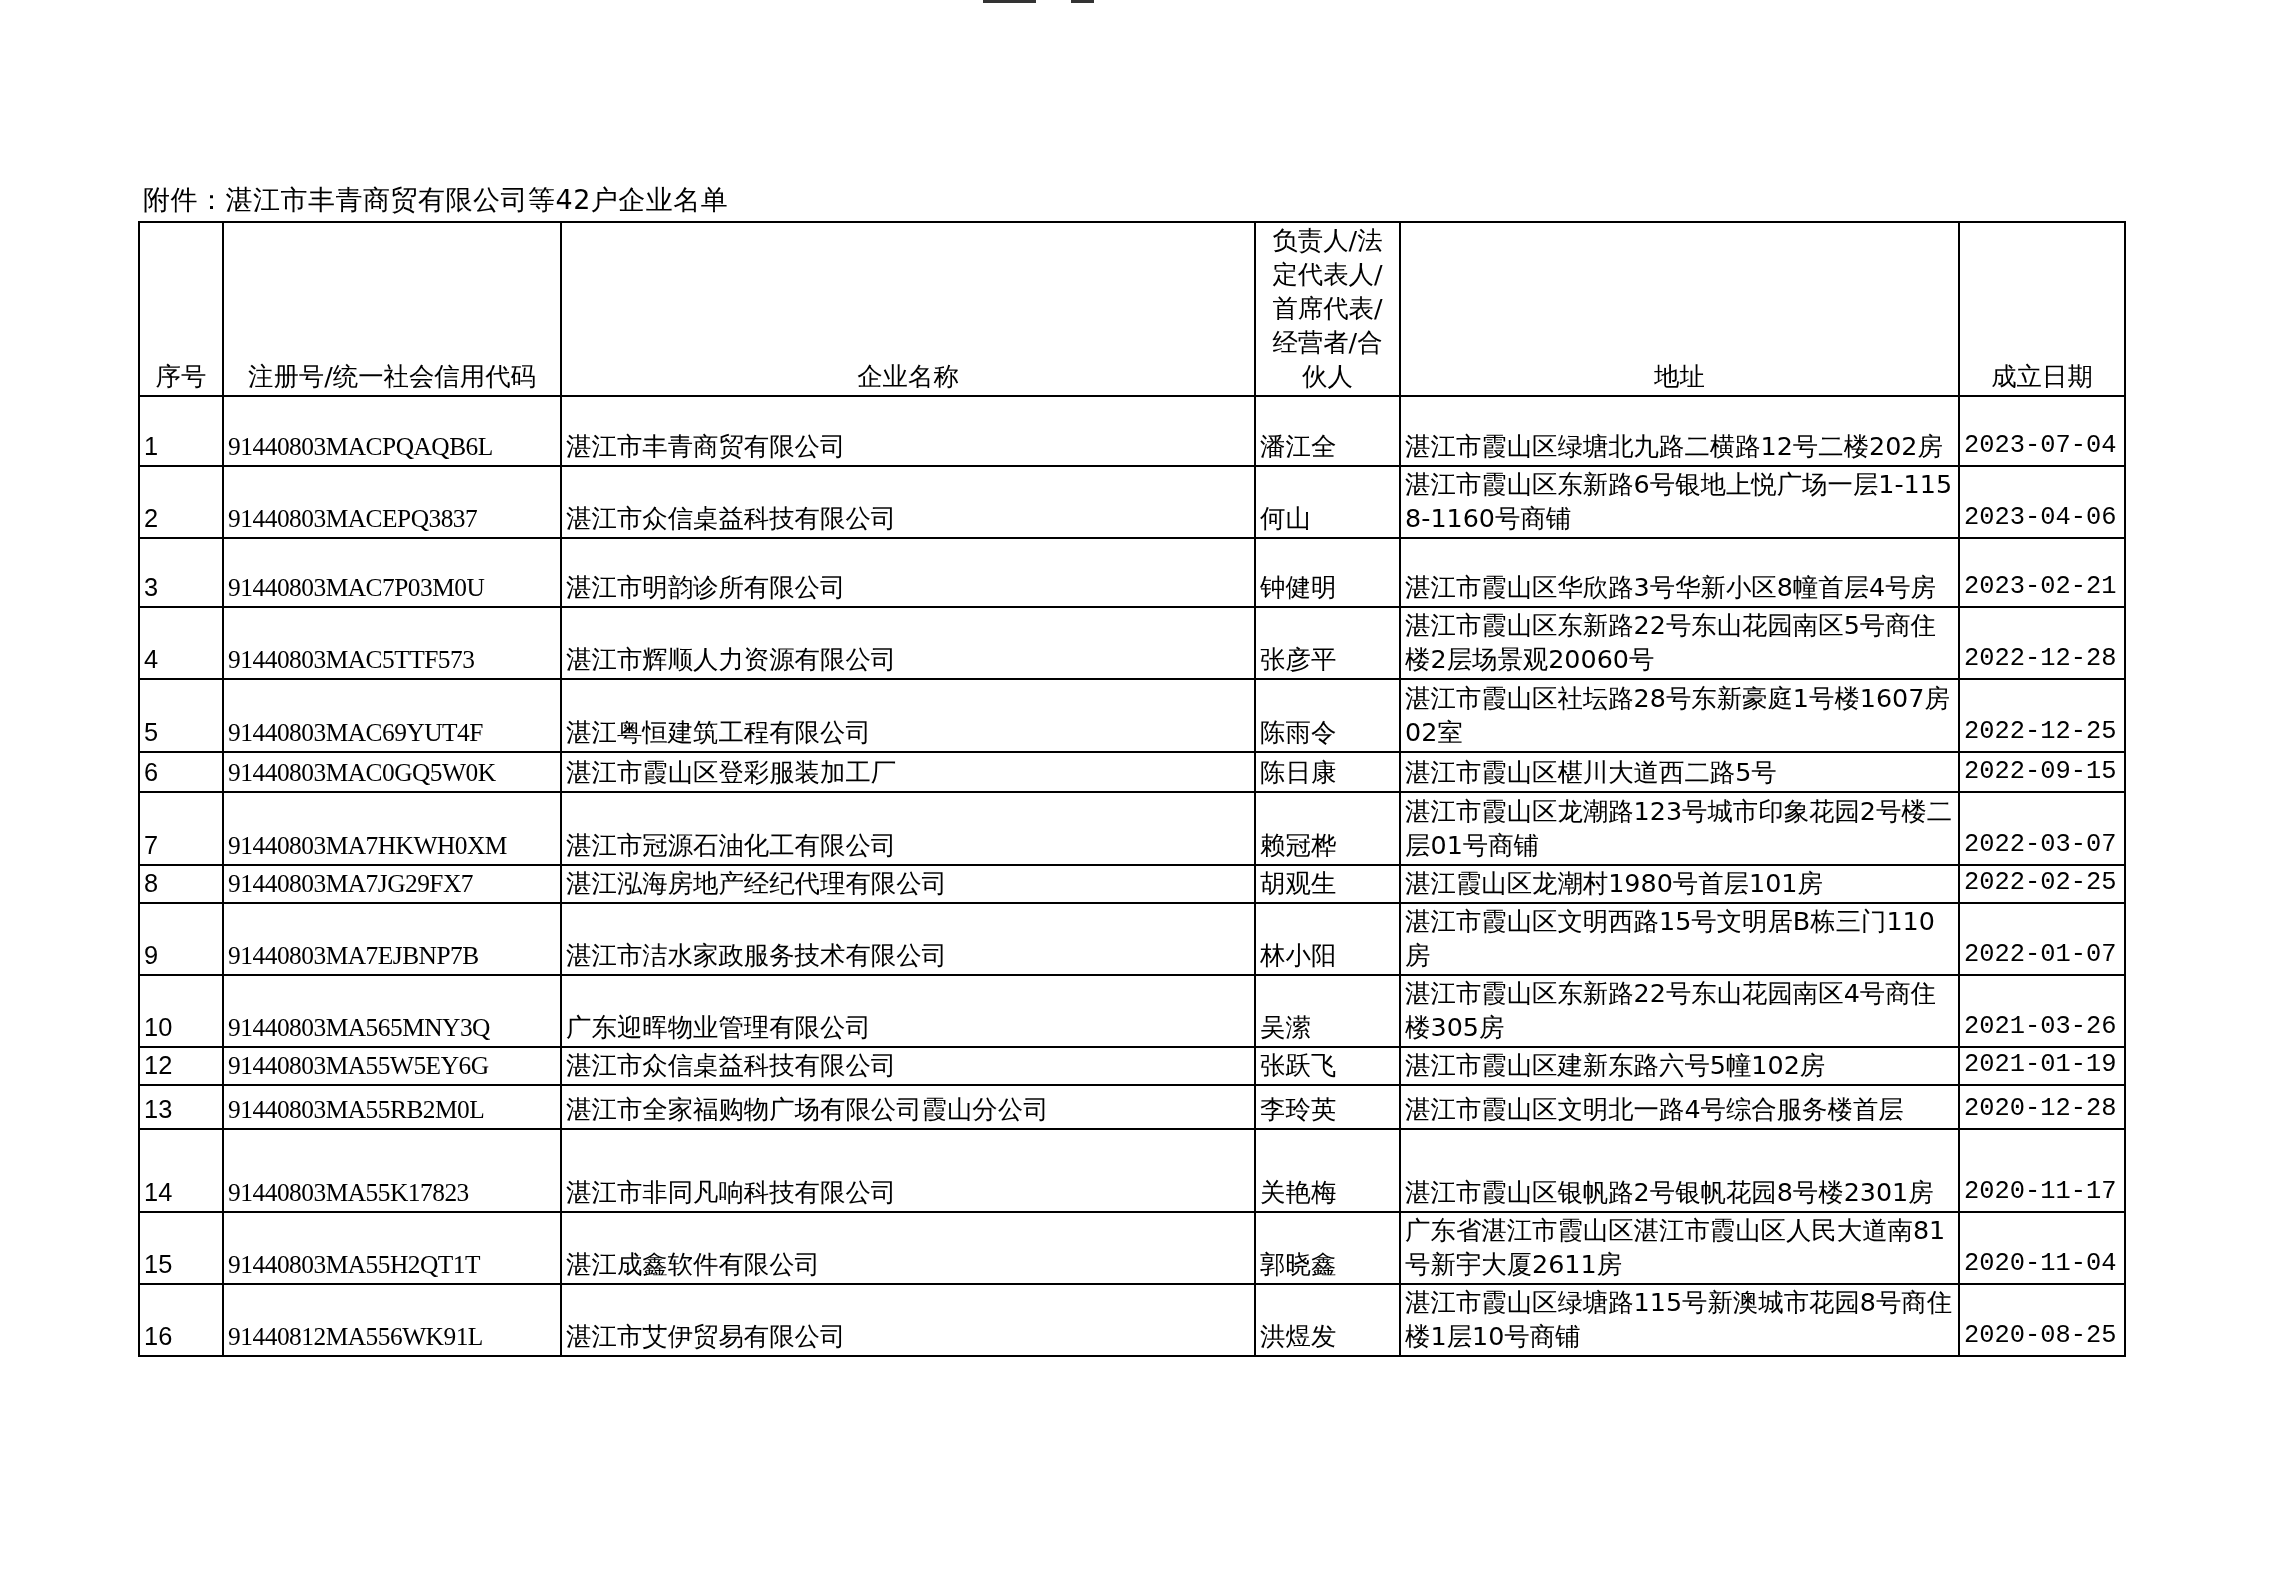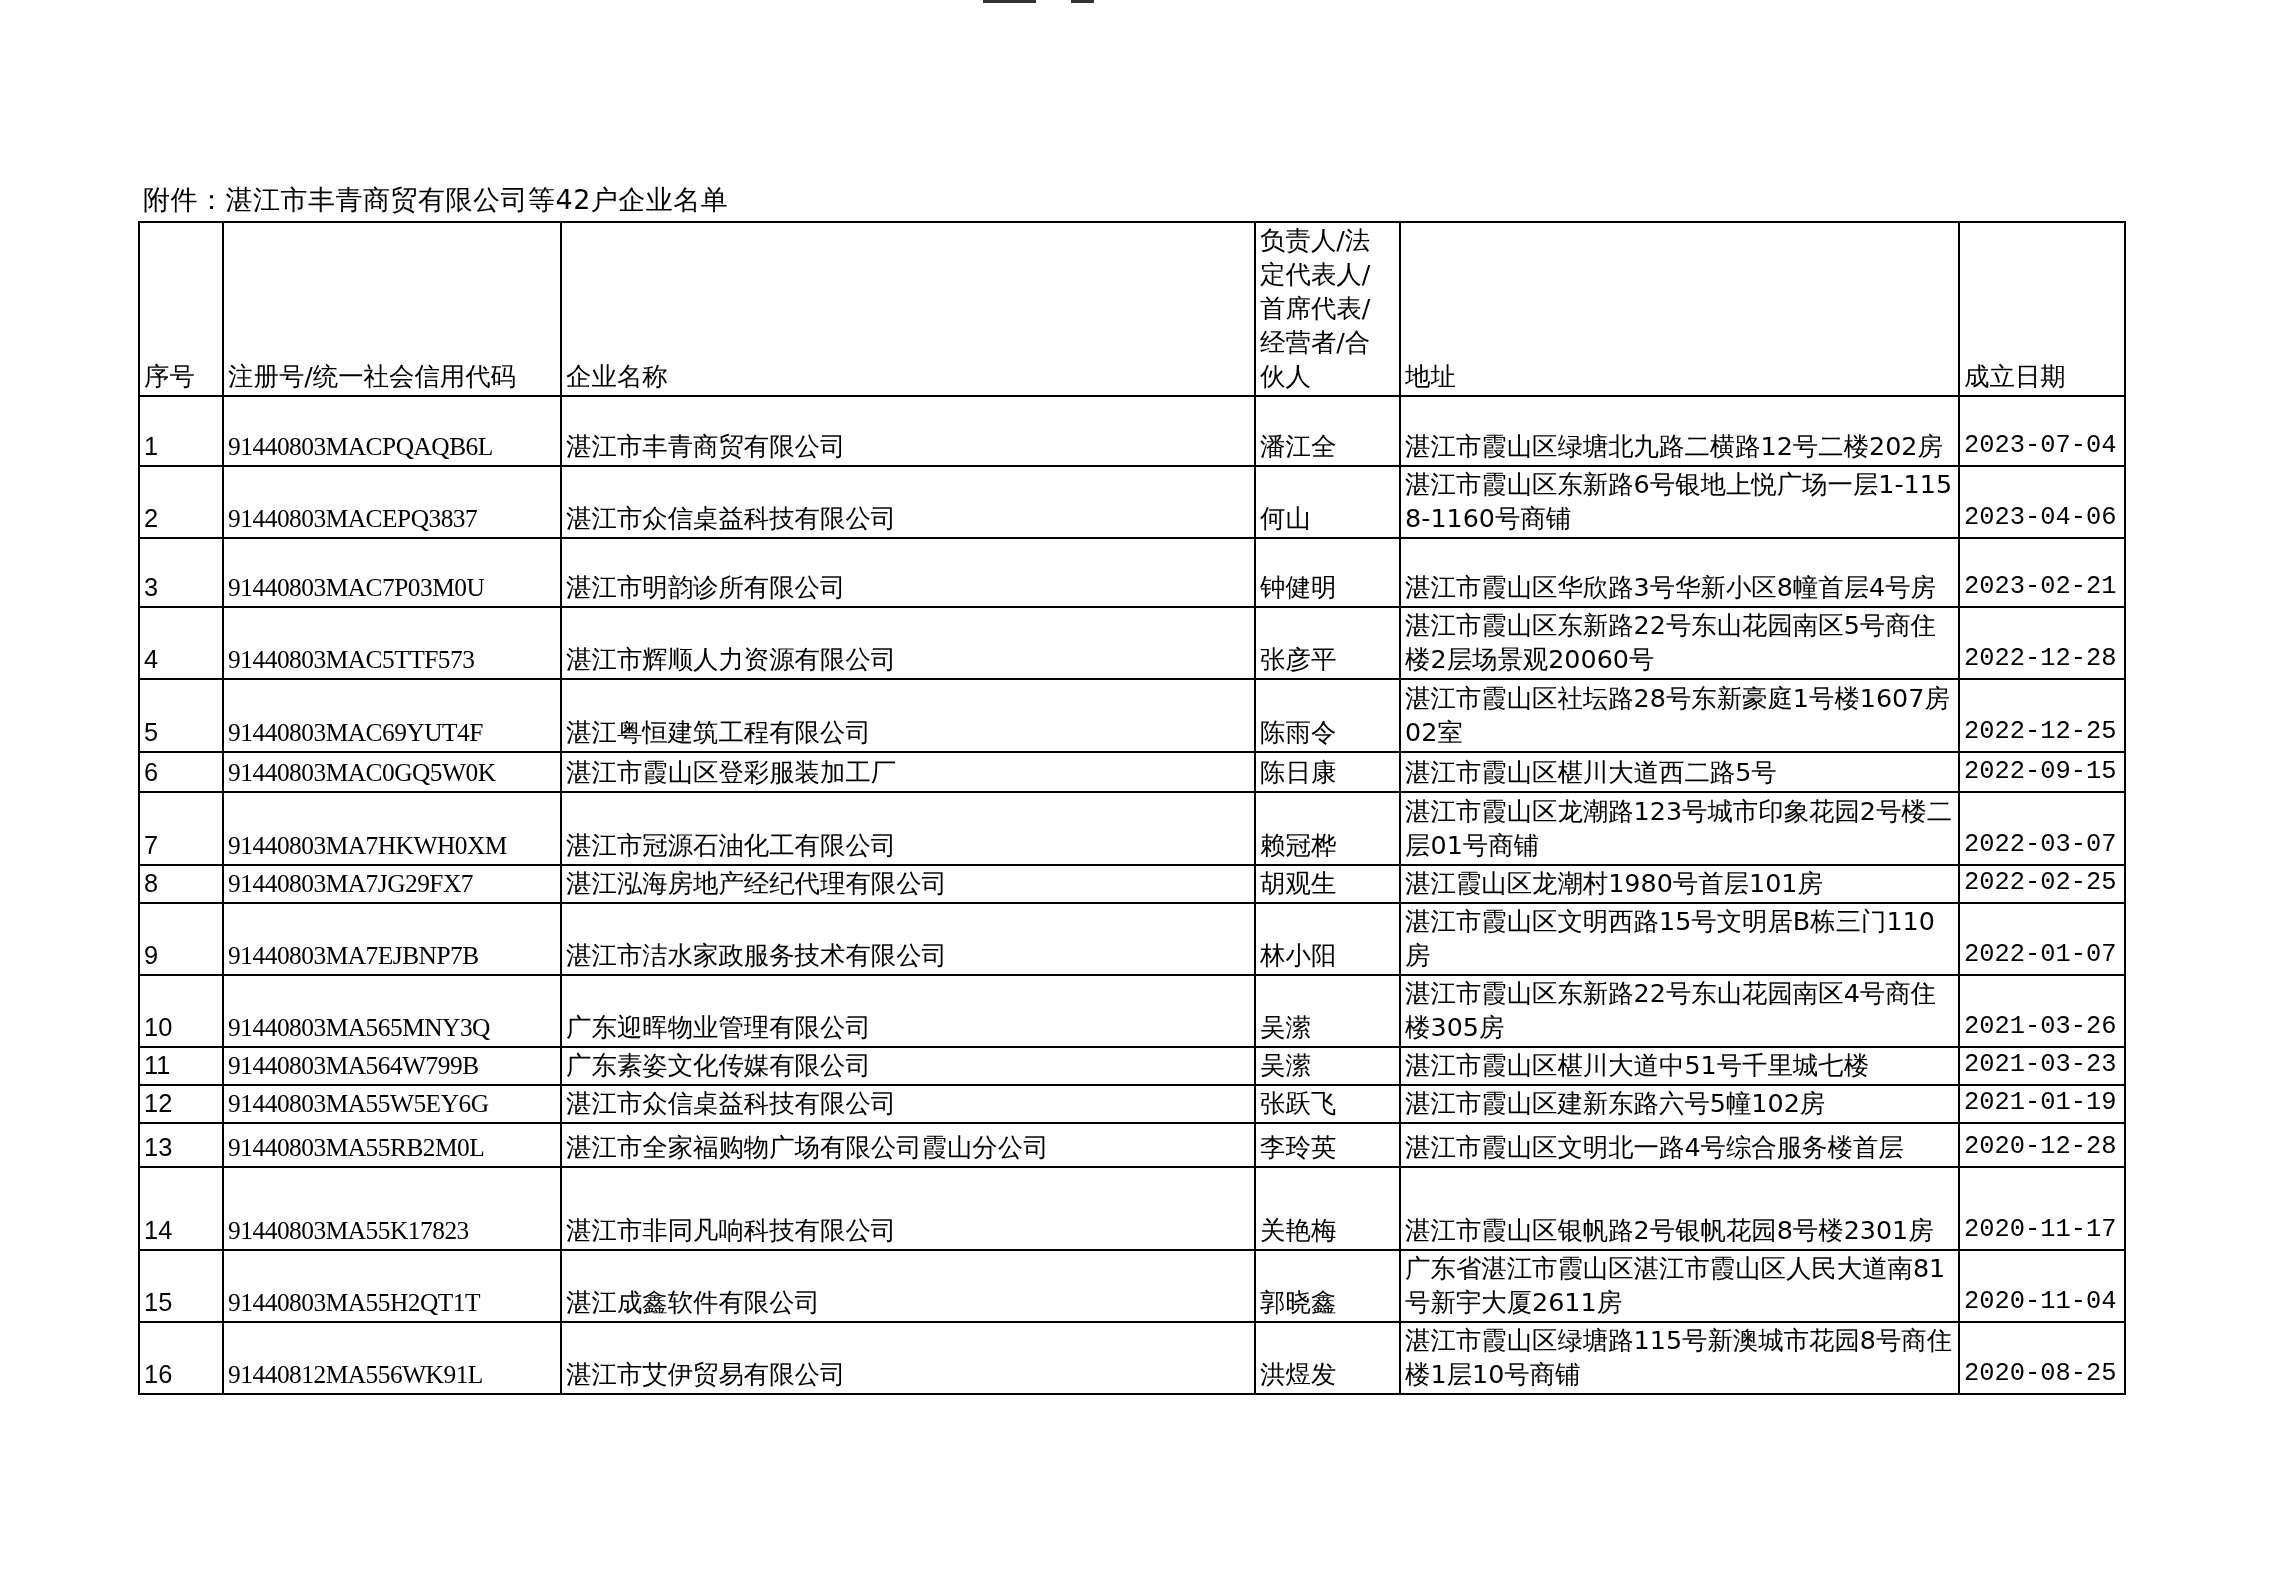--- a/index.html
+++ b/index.html
@@ -14,21 +14,21 @@
   }
   table.roster {
     position: absolute; left: 138px; top: 221px;
     width: 1986px; border-collapse: collapse; table-layout: fixed;
   }
   table.roster td, table.roster th {
     border: 2.5px solid #000; padding: 0 4.1px 2px 4.1px;
     vertical-align: bottom; text-align: left; font-weight: normal;
     font-size: 25.4px; line-height: 34px; overflow: hidden; word-break: break-all;
   }
-  table.roster th { height: 169px; }
+  table.roster th { height: 169px; text-align: center; }
   .code { font-family: Liberation Serif, serif; font-size: 25.4px; white-space: nowrap; letter-spacing: -0.5px; }
   .date { font-family: Liberation Mono, monospace; font-size: 26.4px; white-space: nowrap; }
   .seq { font-family: "Liberation Sans", "DejaVu Sans", sans-serif; }
   .rep-header { line-height: 31.5px; }
 </style>
 </head>
 <body>
 
 <div class="scan-mark" style="left:983px;width:53px;"></div>
 <div class="scan-mark" style="left:1071px;width:23px;"></div>
@@ -134,28 +134,20 @@
       <td class="date">2022-01-07</td>
     </tr>
     <tr style="height:72px">
       <td class="seq">10</td>
       <td class="code">91440803MA565MNY3Q</td>
       <td>广东迎晖物业管理有限公司</td>
       <td>吴潆</td>
       <td>湛江市霞山区东新路22号东山花园南区4号商住楼305房</td>
       <td class="date">2021-03-26</td>
     </tr>
-    <tr style="height:38px">
-      <td class="seq">11</td>
-      <td class="code">91440803MA564W799B</td>
-      <td>广东素姿文化传媒有限公司</td>
-      <td>吴潆</td>
-      <td>湛江市霞山区椹川大道中51号千里城七楼</td>
-      <td class="date">2021-03-23</td>
-    </tr>
     <tr style="height:24px">
       <td class="seq">12</td>
       <td class="code">91440803MA55W5EY6G</td>
       <td>湛江市众信桌益科技有限公司</td>
       <td>张跃飞</td>
       <td>湛江市霞山区建新东路六号5幢102房</td>
       <td class="date">2021-01-19</td>
     </tr>
     <tr style="height:44px">
       <td class="seq">13</td>

